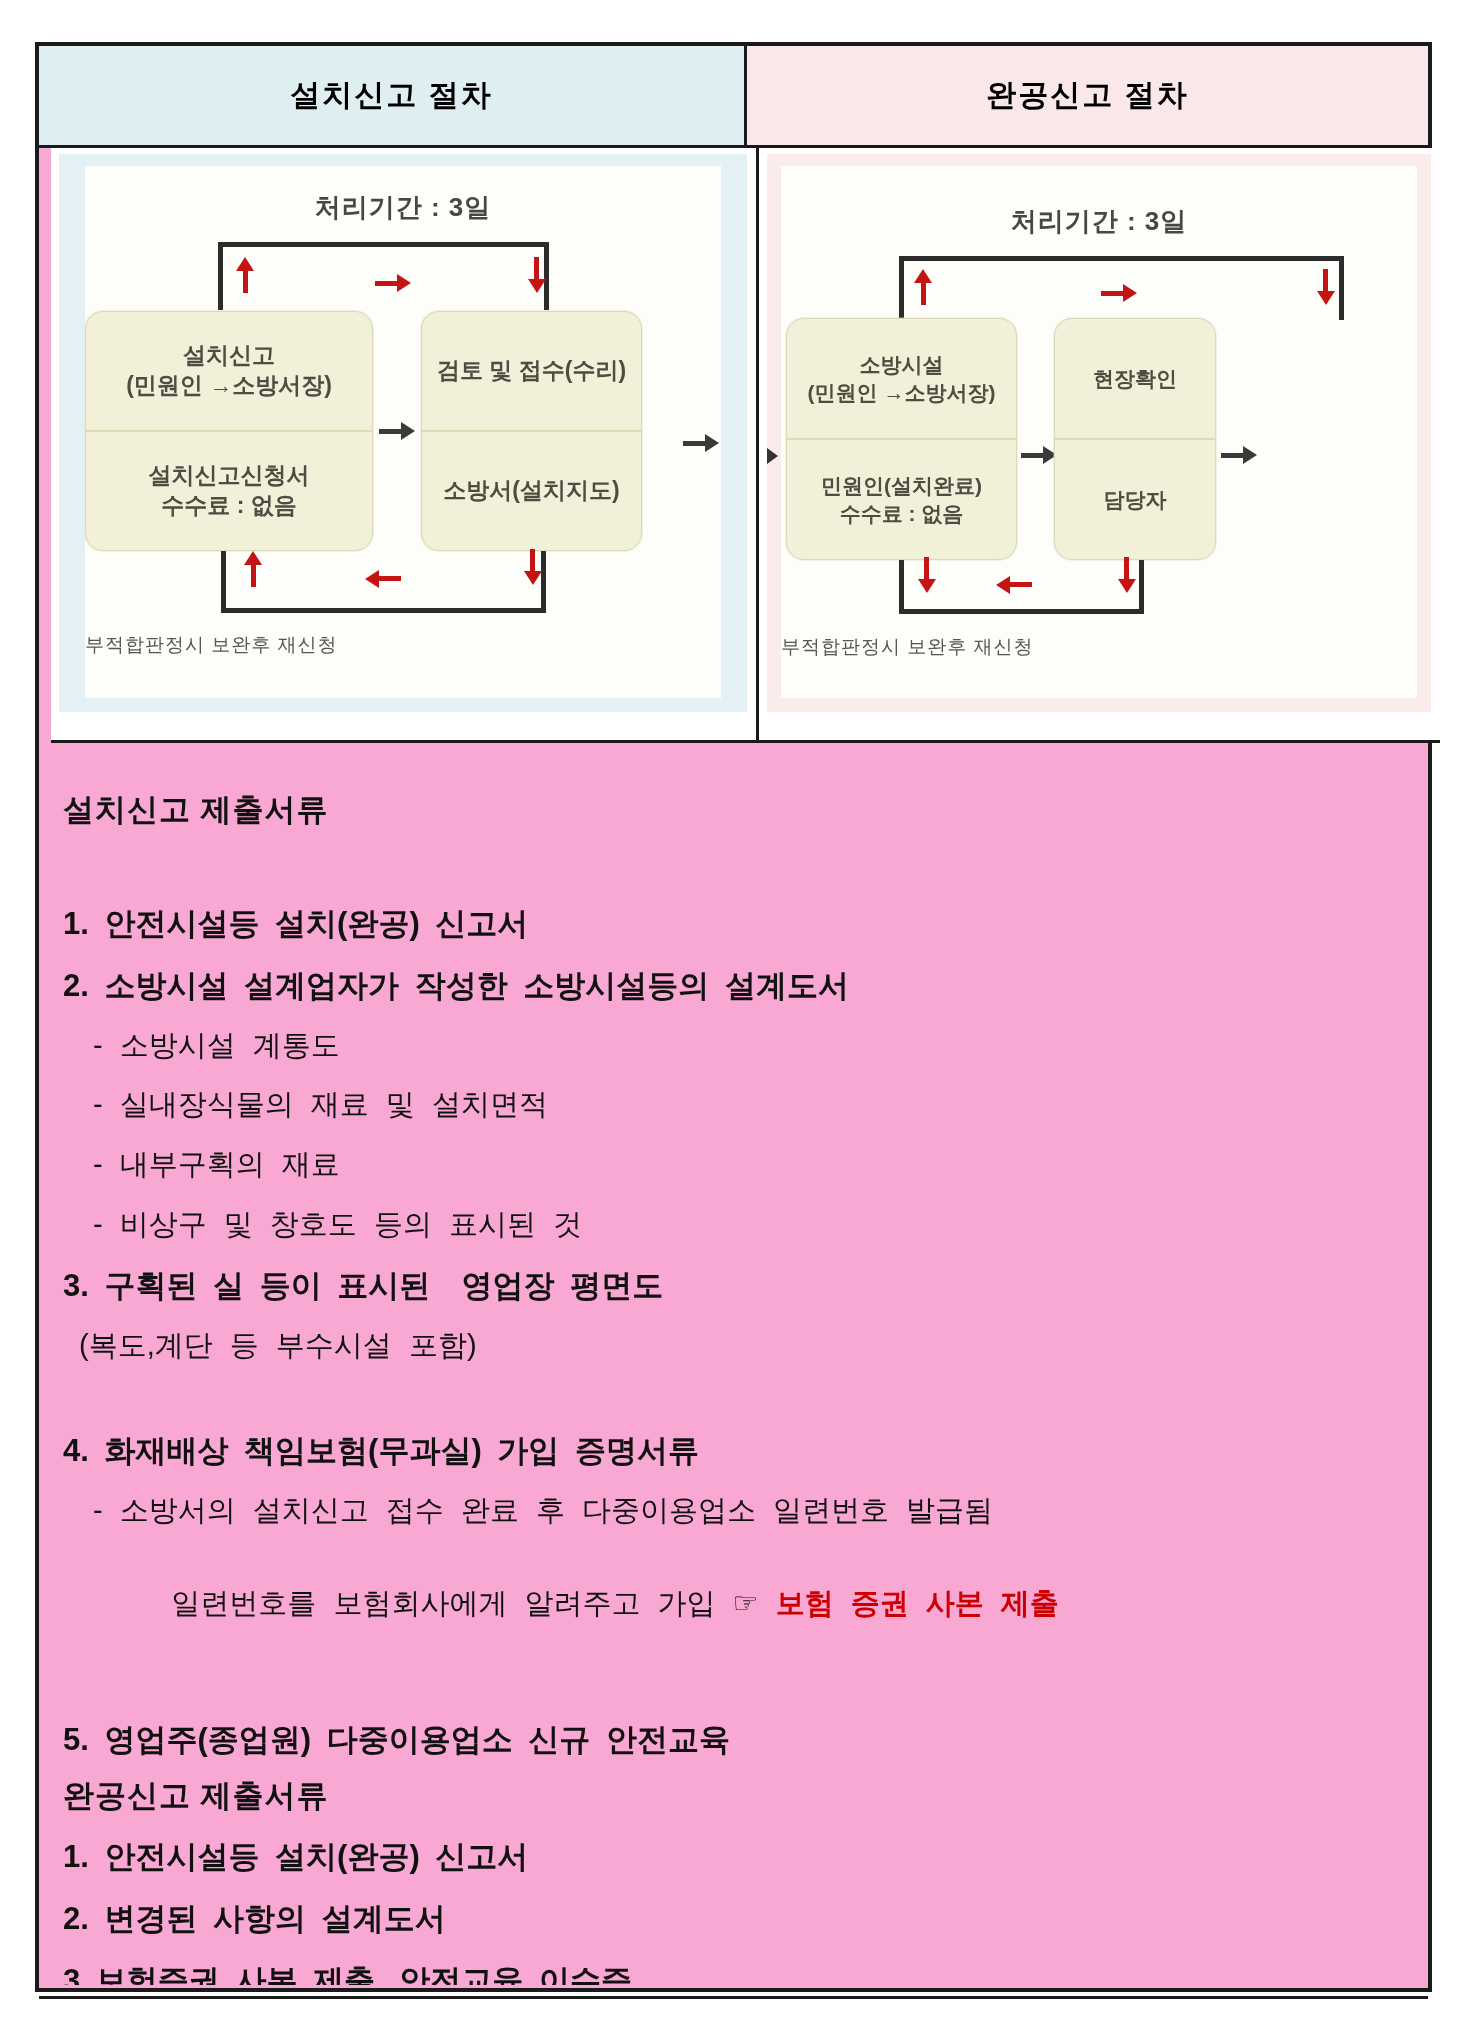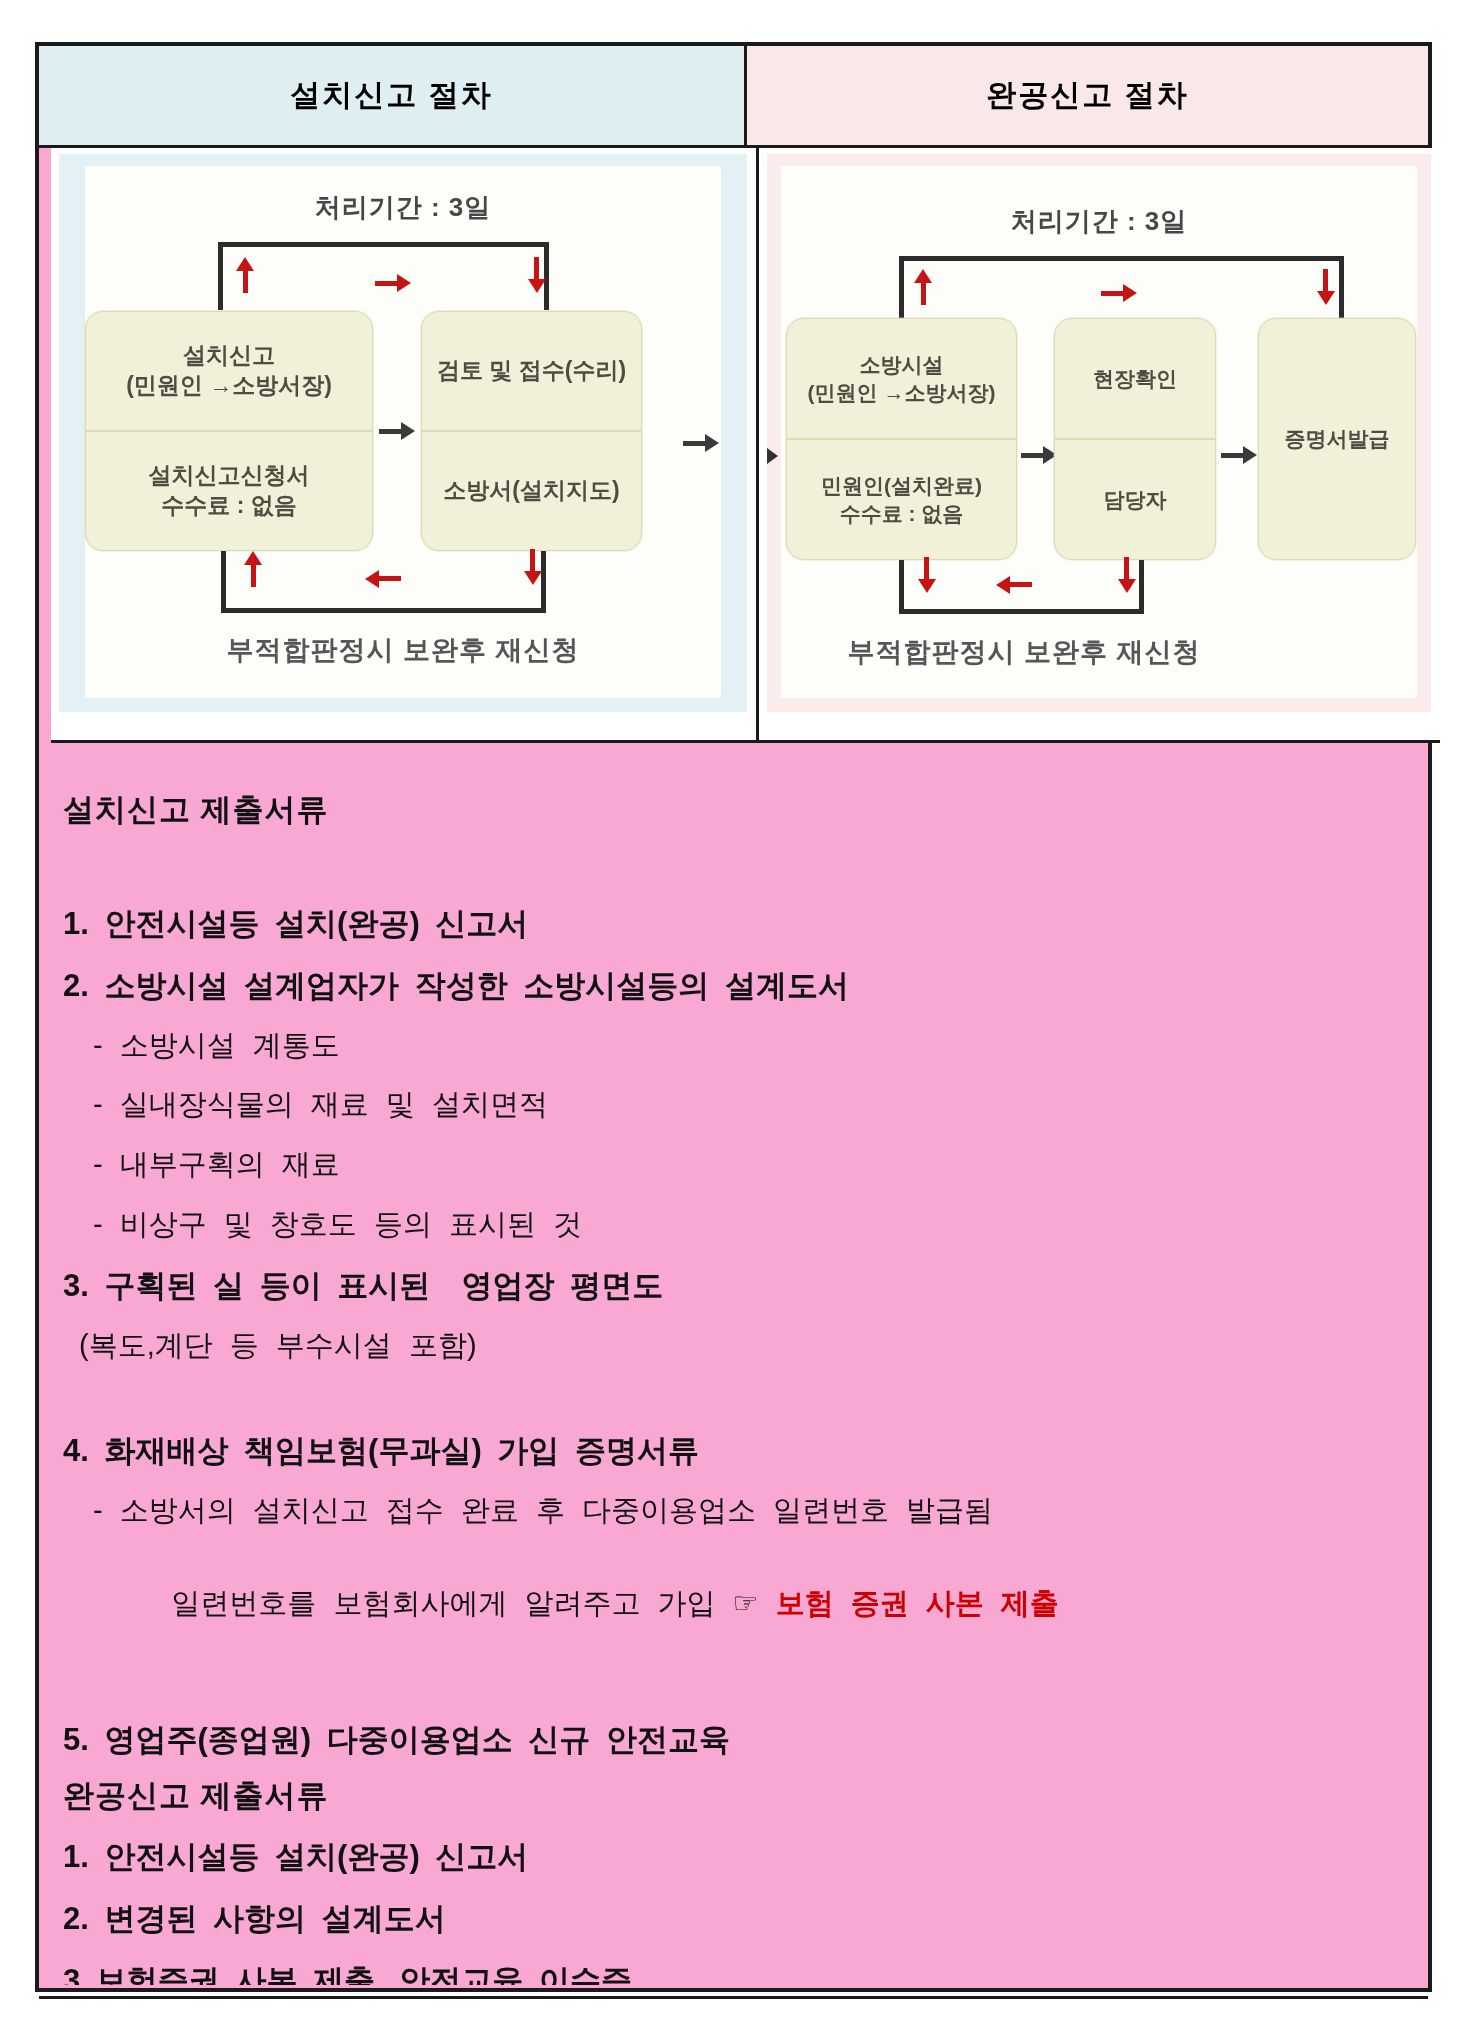--- a/index.html
+++ b/index.html
@@ -28,22 +28,22 @@
   .fcell-right { flex:1; }
   .panel { position:absolute; left:8px; right:9px; top:6px; bottom:28px; }
   .panel-left  { background:#e4f1f4; }
   .panel-right { background:#fbecec; }
   .chart { position:absolute; top:12px; bottom:14px; background:#fdfdfa; }
   .chart-left  { left:26px; right:26px; }
   .chart-right { left:14px; right:14px; }
 
   .flow-label { position:absolute; left:0; right:0; text-align:center;
     font-size:26px; font-weight:bold; color:#474747; letter-spacing:1px; }
-  .flow-footer { position:absolute; text-align:center;
-    font-size:27px; font-weight:bold; color:#565656; letter-spacing:1px; }
+  .flow-footer { position:absolute; 
+    font-size:19px; font-weight:normal; color:#565656; letter-spacing:1px; }
 
   .bracket { position:absolute; box-sizing:border-box; }
   .bracket-top    { border-top:5px solid #2c2c2c; border-left:5px solid #2c2c2c; border-right:5px solid #2c2c2c; }
   .bracket-bottom { border-bottom:5px solid #2c2c2c; border-left:5px solid #2c2c2c; border-right:5px solid #2c2c2c; }
 
   
   .arrow { position:absolute; width:40px; height:18px; color:#c41414; }
   .arrow::before { content:""; position:absolute; left:2px; top:7px;
     width:23px; height:5px; background:currentColor; }
   .arrow::after  { content:""; position:absolute; left:24px; top:0;
@@ -170,25 +170,20 @@
             <div class="half">
               <span>현장확인</span>
             </div>
             <div class="half">
               <span>담당자</span>
             </div>
           </div>
 
           <div class="arrow right black" style="left:438px; top:280px;"></div>
 
-          <div class="fbox fz21" style="left:477px; top:152px; width:158px; height:242px;">
-            <div class="half">
-              <span>증명서발급</span>
-            </div>
-          </div>
 
           <div class="bracket bracket-bottom" style="left:118px; top:394px; width:245px; height:54px;"></div>
           <div class="arrow down" style="left:126px; top:400px;"></div>
           <div class="arrow left" style="left:213px; top:410px;"></div>
           <div class="arrow down" style="left:326px; top:400px;"></div>
 
           <div class="flow-footer" style="left:0; top:468px; width:486px;">부적합판정시 보완후 재신청</div>
         </div>
       </div>
     </div>

